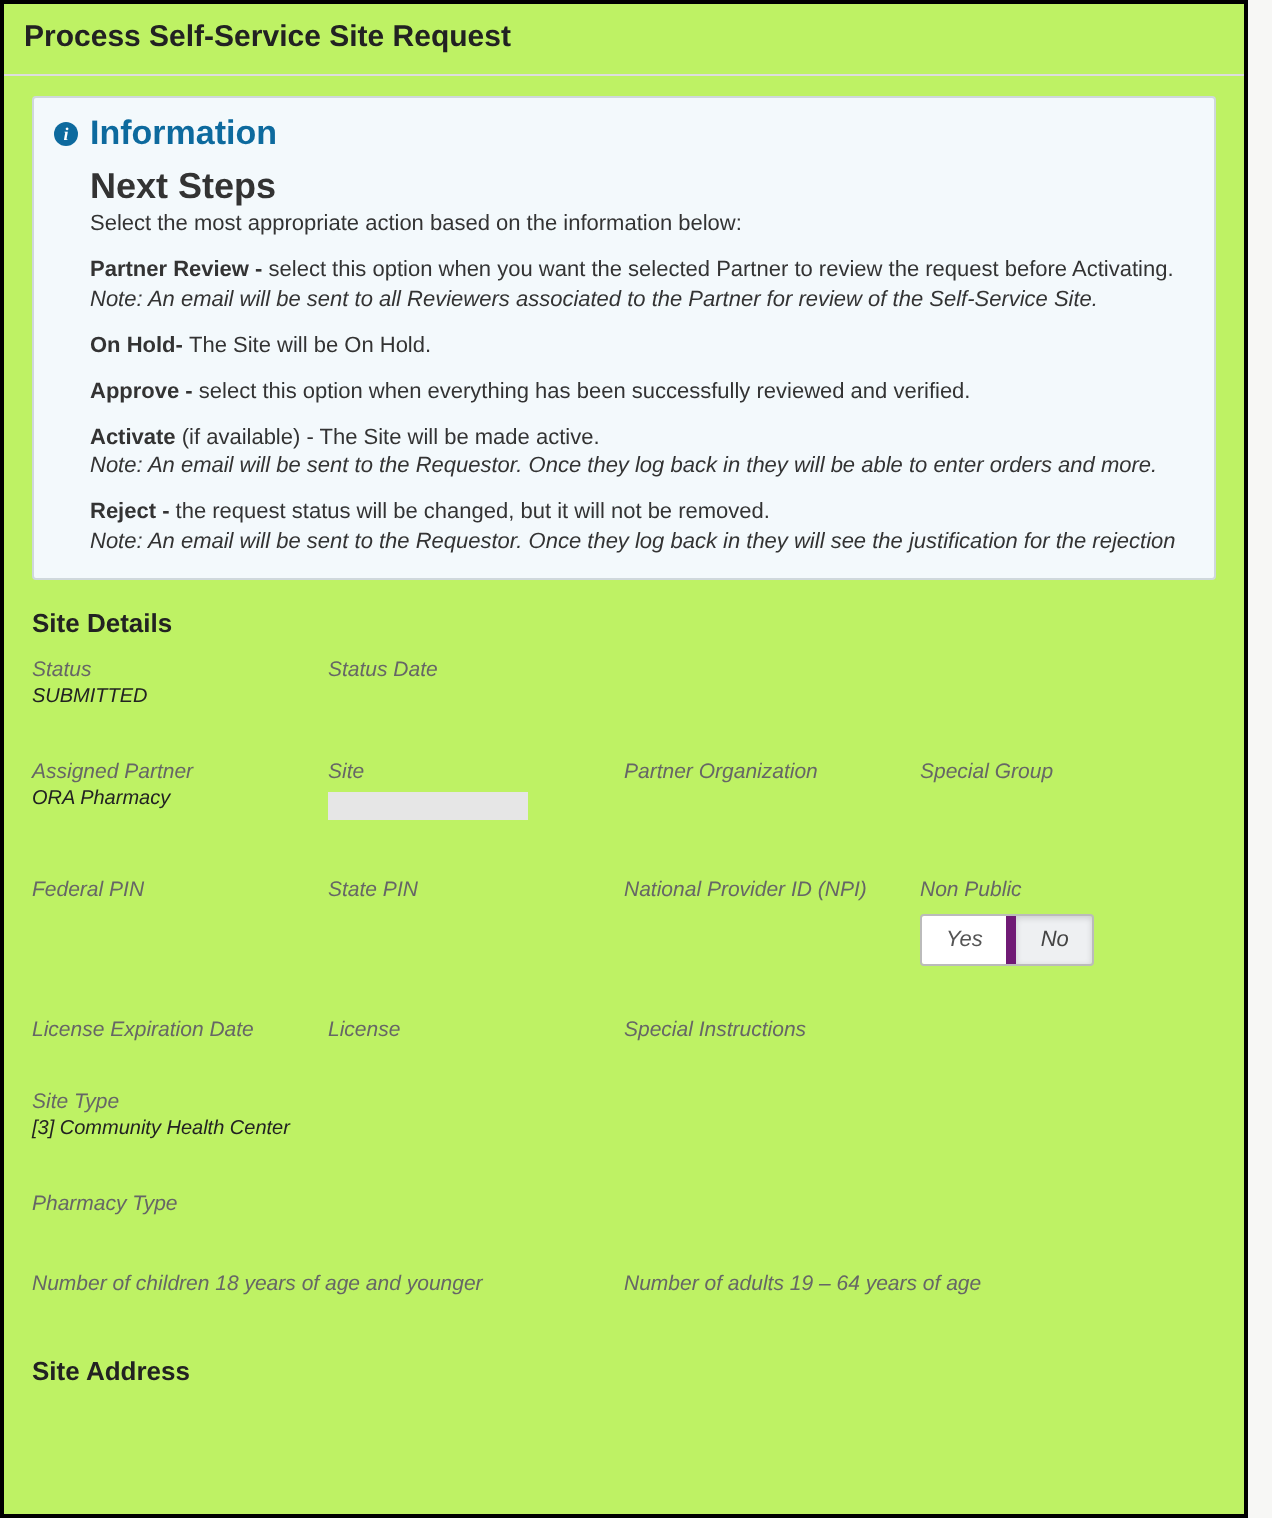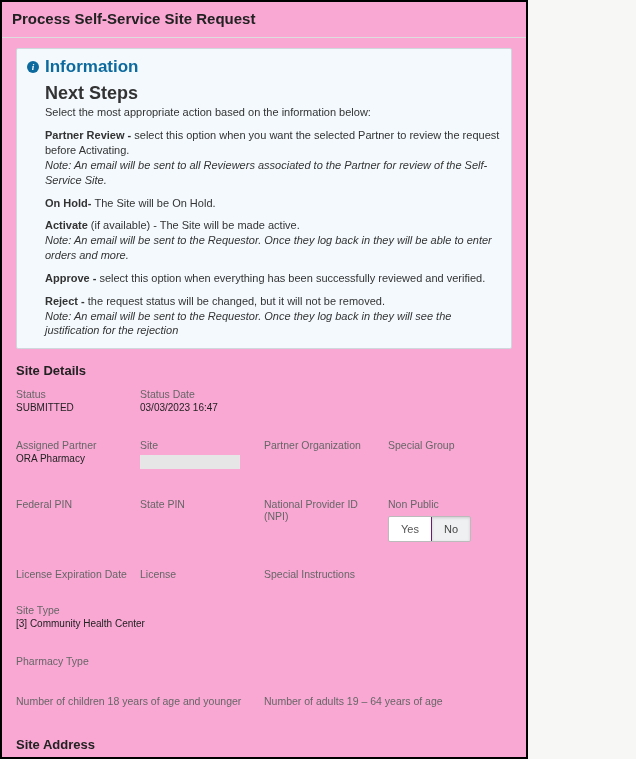--- a/index.html
+++ b/index.html
@@ -4,25 +4,25 @@
 <style>
   html, body {
     margin: 0;
     padding: 0;
     font-family: Arial, Helvetica, sans-serif;
     background: #f7f7f5;
     color: #333;
     font-size: 12px;
   }
   .window {
-    width: 528px;
+    width: 624px;
     height: 759px;
     box-sizing: border-box;
     border: 2px solid #000;
-    background: #f9a8d4;
+    background: #bef264;
     overflow: hidden;
   }
   .header-bar {
     padding: 8px 10px 10px 10px;
     border-bottom: 1px solid #ddd;
   }
   .page-title {
     font-size: 15px;
     font-weight: bold;
     color: #222;
@@ -82,20 +82,21 @@
   .section-title {
     font-size: 13px;
     font-weight: bold;
     color: #222;
     margin: 6px 0 10px 0;
   }
 
   .row {
     display: flex;
     margin-bottom: 26px;
+    font-style: italic;
   }
   .row.tight { margin-bottom: 22px; }
   .cell {
     flex: 0 0 25%;
     box-sizing: border-box;
     padding-right: 8px;
   }
   .cell.wide { flex: 0 0 50%; }
   .cell.full { flex: 0 0 100%; }
   .lbl {
@@ -124,21 +125,21 @@
     text-align: right;
   }
   .toggle span {
     padding: 6px 12px;
     font-size: 11px;
     color: #555;
     background: #fff;
     cursor: pointer;
   }
   .toggle span + span {
-    border-left: 1px solid #701a75;
+    border-left: 5px solid #701a75;
   }
   .toggle span.active {
     background: #eef0f2;
     box-shadow: inset 0 1px 3px rgba(0,0,0,0.15);
     color: #444;
   }
 
   .addr-title {
     margin-top: 28px;
   }
@@ -165,45 +166,44 @@
         <p>
           <b>Partner Review - </b><span>select this option when you want the selected Partner to review the request before Activating.</span><br>
           <i>Note: An email will be sent to all Reviewers associated to the Partner for review of the Self-Service Site.</i>
         </p>
 
         <p>
           <b>On Hold- </b><span>The Site will be On Hold.</span>
         </p>
 
         <p>
+          <b>Approve - </b><span>select this option when everything has been successfully reviewed and verified.</span>
+        </p>
+
+        <p>
           <b>Activate </b><span>(if available) - </span><span>The Site will be made active.</span><br>
           <i>Note: An email will be sent to the Requestor. Once they log back in they will be able to enter orders and more.</i>
         </p>
 
         <p>
-          <b>Approve - </b><span>select this option when everything has been successfully reviewed and verified.</span>
-        </p>
-
-        <p>
           <b>Reject - </b><span>the request status will be changed, but it will not be removed.</span><br>
           <i>Note: An email will be sent to the Requestor. Once they log back in they will see the justification for the rejection</i>
         </p>
       </div>
     </div>
 
     <div class="section-title">Site Details</div>
 
     <div class="row">
       <div class="cell">
         <div class="lbl">Status</div>
         <div class="val">SUBMITTED</div>
       </div>
       <div class="cell">
         <div class="lbl">Status Date</div>
-        <div class="val">03/03/2023 16:47</div>
       </div>
     </div>
 
     <div class="row">
       <div class="cell">
         <div class="lbl">Assigned Partner</div>
         <div class="val">ORA Pharmacy</div>
       </div>
       <div class="cell">
         <div class="lbl">Site</div>

